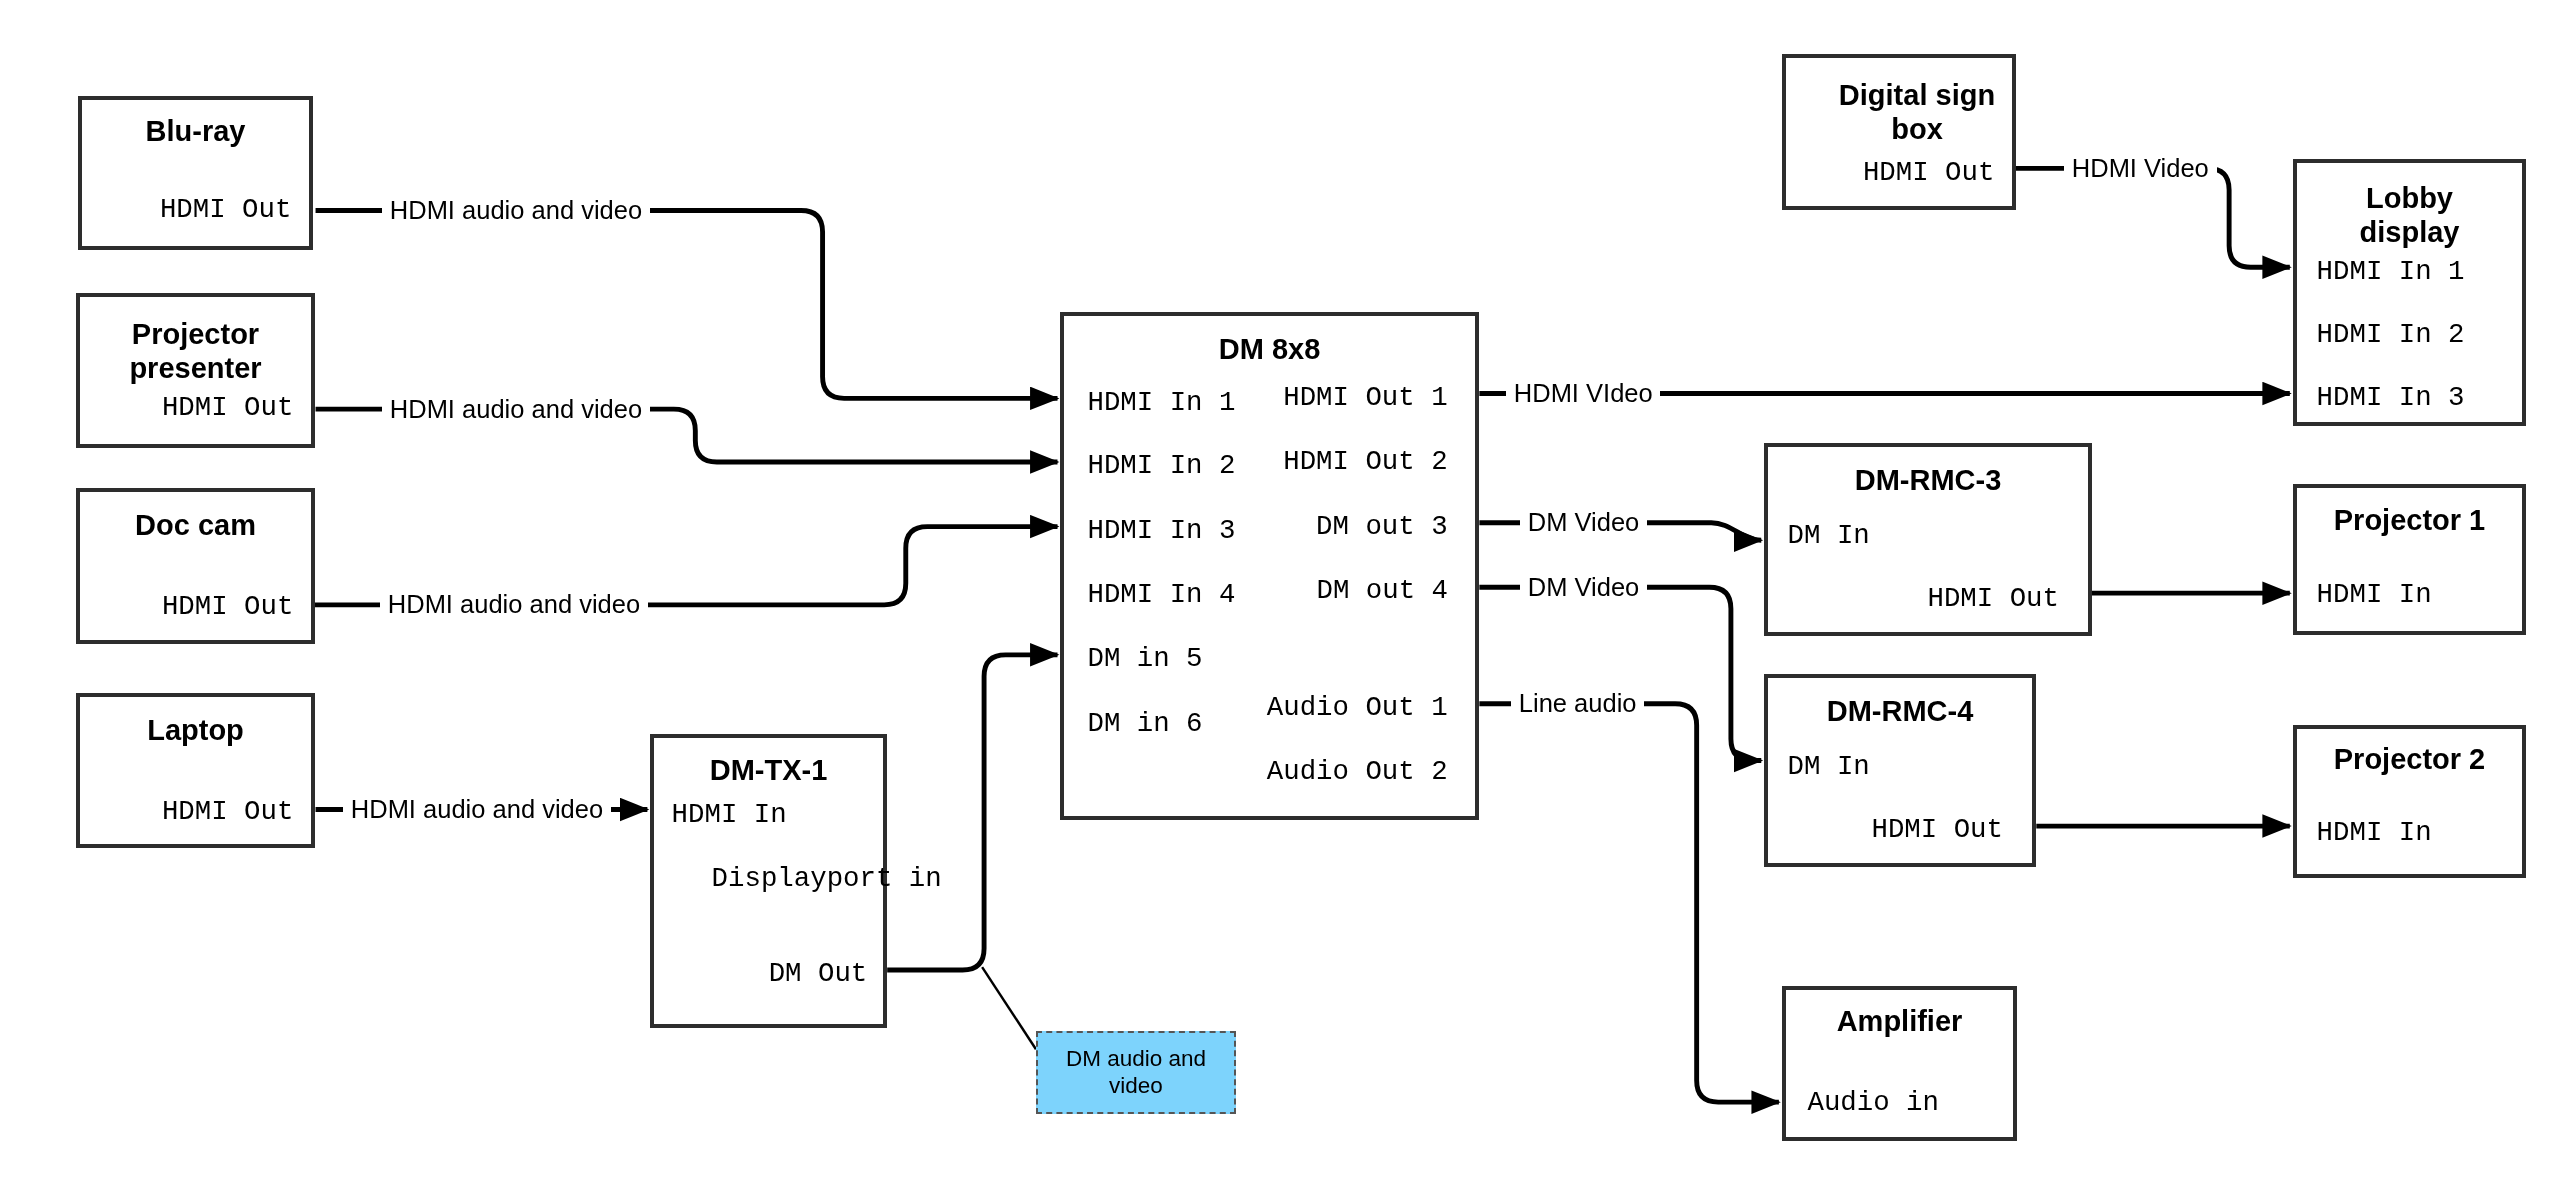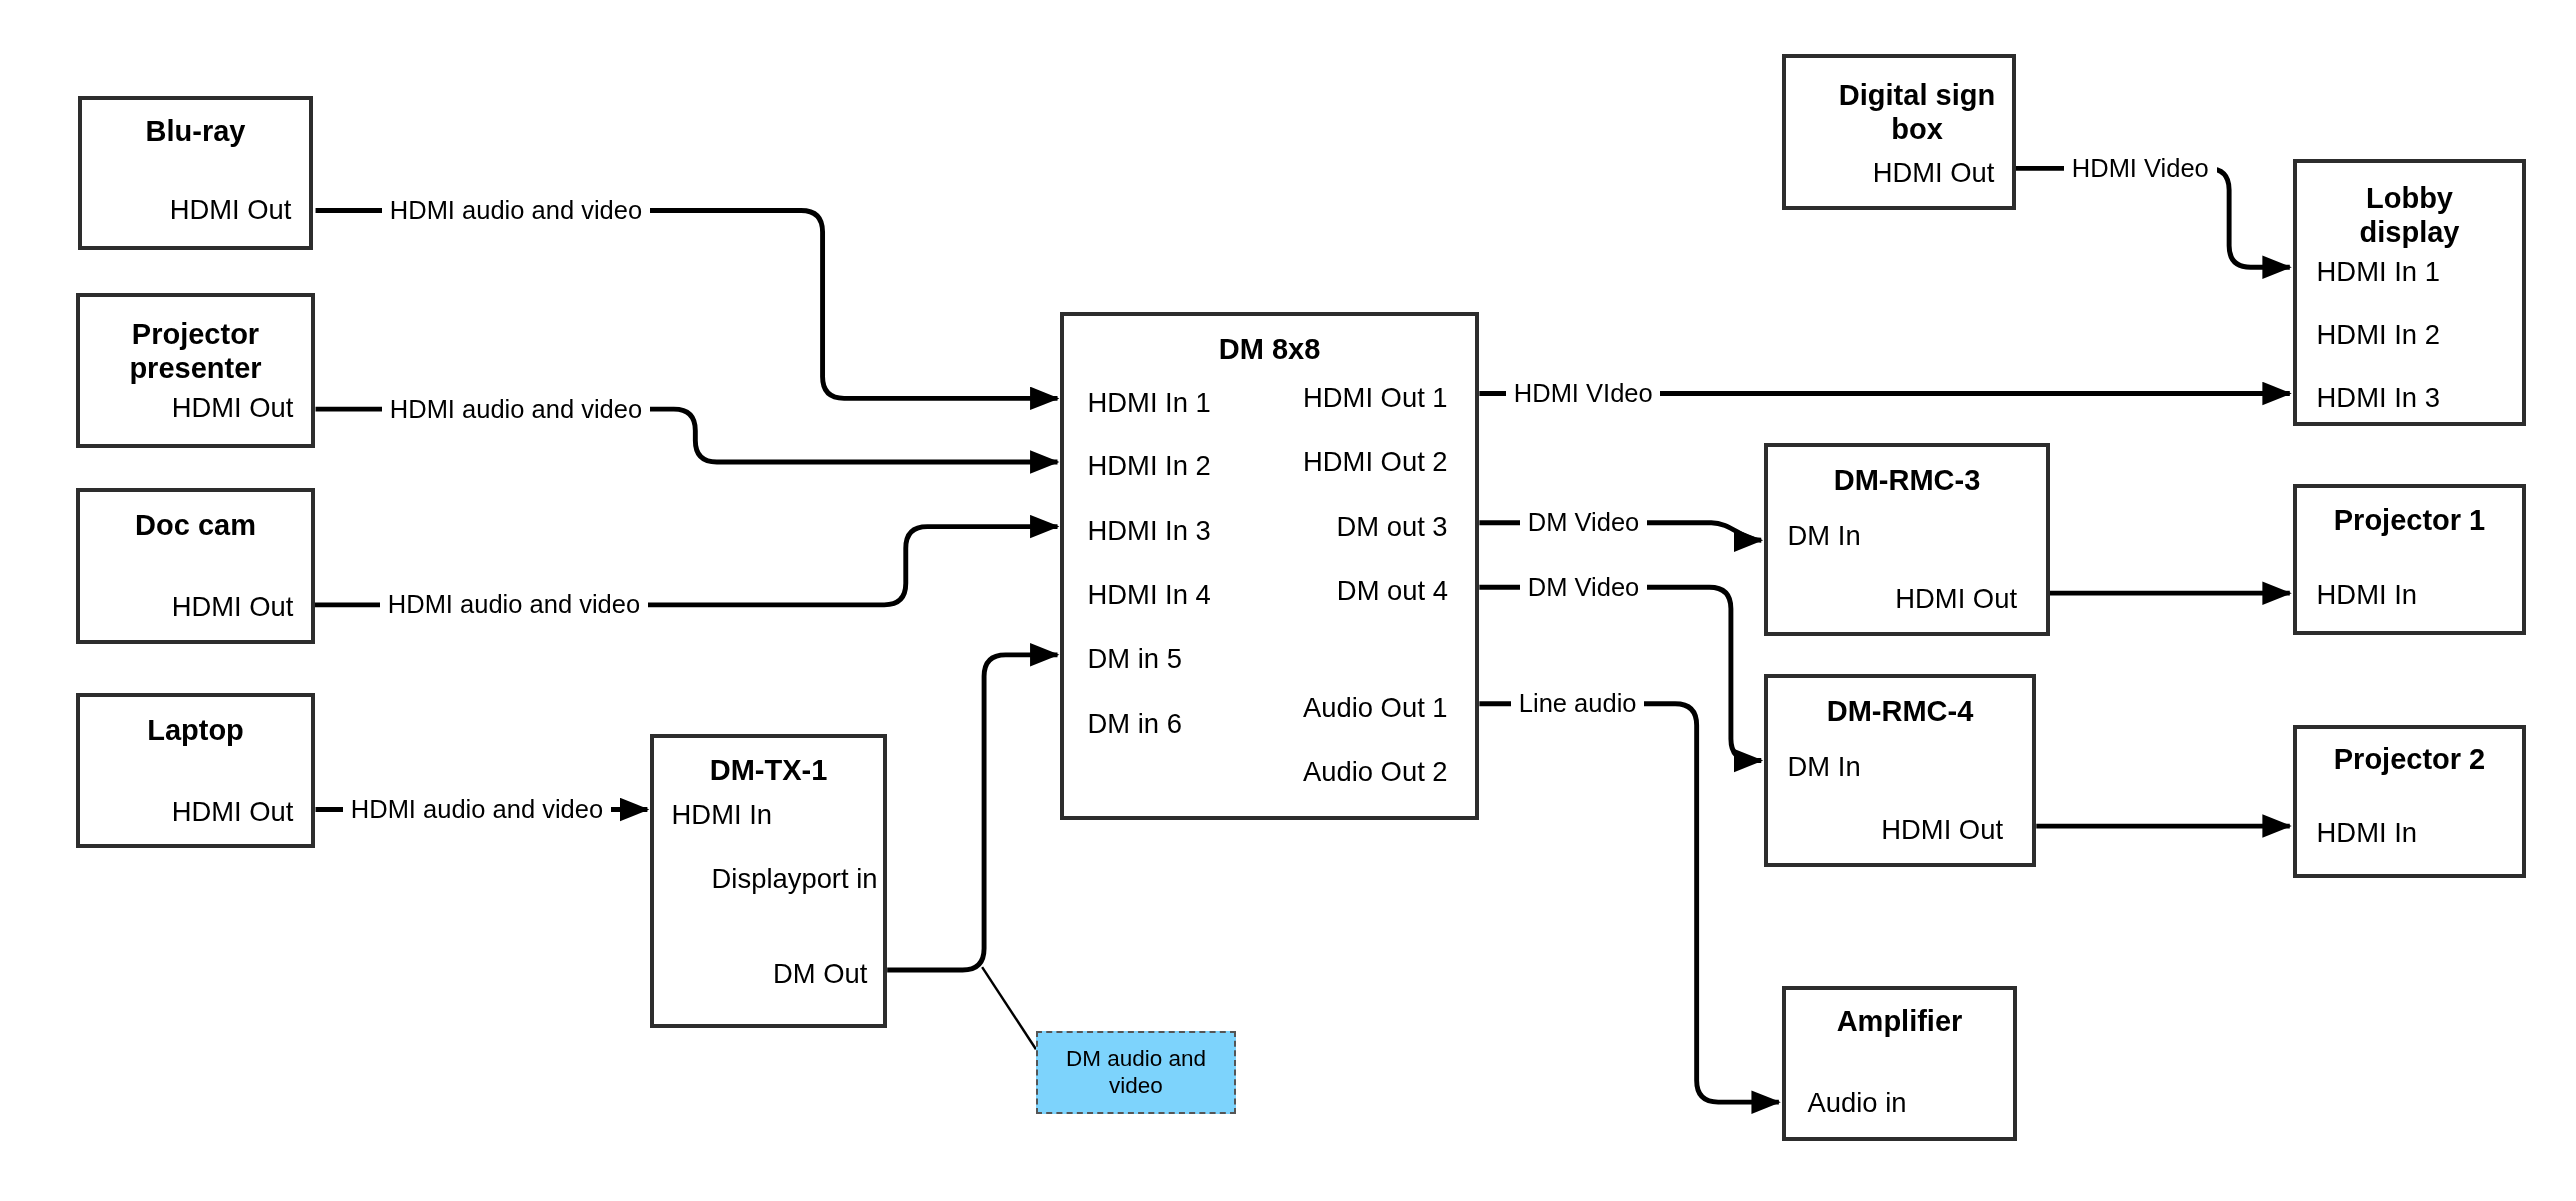--- a/index.html
+++ b/index.html
@@ -26,20 +26,21 @@
     font-size:29px;
     line-height:34px;
     white-space:normal;
   }
   .node .title .inner{display:inline-block;}
   .port{
     position:absolute;
     font-size:27.4px;
     line-height:33px;
     white-space:nowrap;
+    font-family:Liberation Mono, monospace;
   }
   .port.right{text-align:right;}
   .wire-label{
     position:absolute;
     font-size:25.5px;
     line-height:29px;
     background:#ffffff;
     padding:0 7.8px;
     white-space:nowrap;
   }
@@ -130,21 +131,21 @@
     <div class="port right" style="right:17.6px;top:98px;">HDMI Out</div>
   </div>
 
   <div class="node" style="left:2293px;top:159px;width:233px;height:267px;">
     <div class="title" style="top:17.6px;"><span class="inner" style="max-width:127px;">Lobby display</span></div>
     <div class="port" style="left:19.6px;top:92px;">HDMI In 1</div>
     <div class="port" style="left:19.6px;top:155px;">HDMI In 2</div>
     <div class="port" style="left:19.6px;top:218px;">HDMI In 3</div>
   </div>
 
-  <div class="node" style="left:1764px;top:443px;width:286px;height:193px;">
+  <div class="node" style="left:1764px;top:443px;width:328px;height:193px;">
     <div class="title" style="top:15.7px;"><span class="inner">DM-RMC-3</span></div>
     <div class="port" style="left:19.6px;top:72px;">DM In</div>
     <div class="port right" style="right:29px;top:135px;">HDMI Out</div>
   </div>
 
   <div class="node" style="left:2293px;top:484px;width:233px;height:151px;">
     <div class="title" style="top:14.7px;"><span class="inner">Projector 1</span></div>
     <div class="port" style="left:19.6px;top:90px;">HDMI In</div>
   </div>
 

